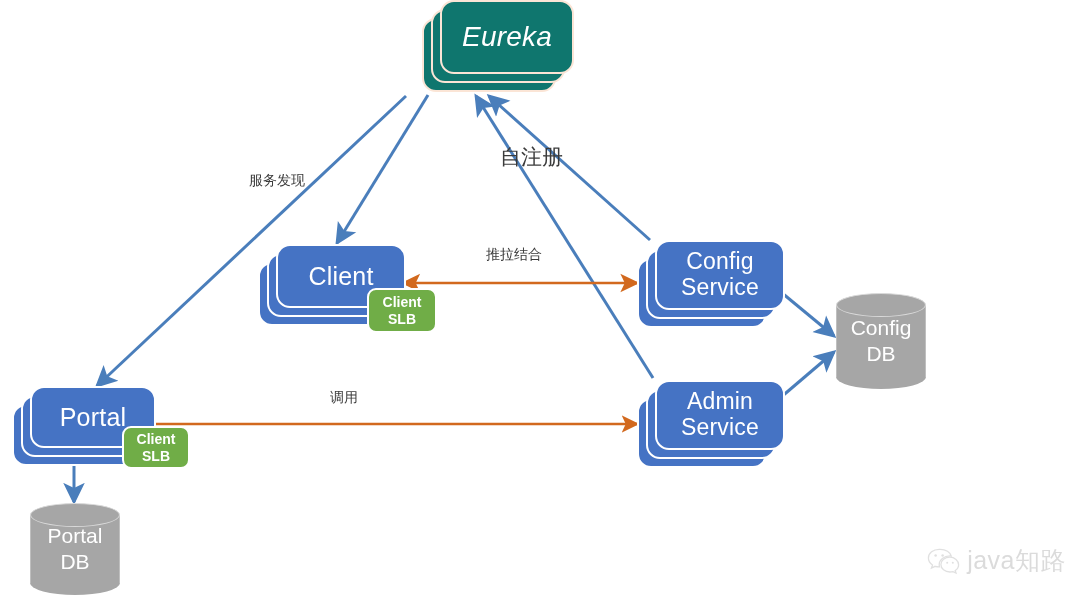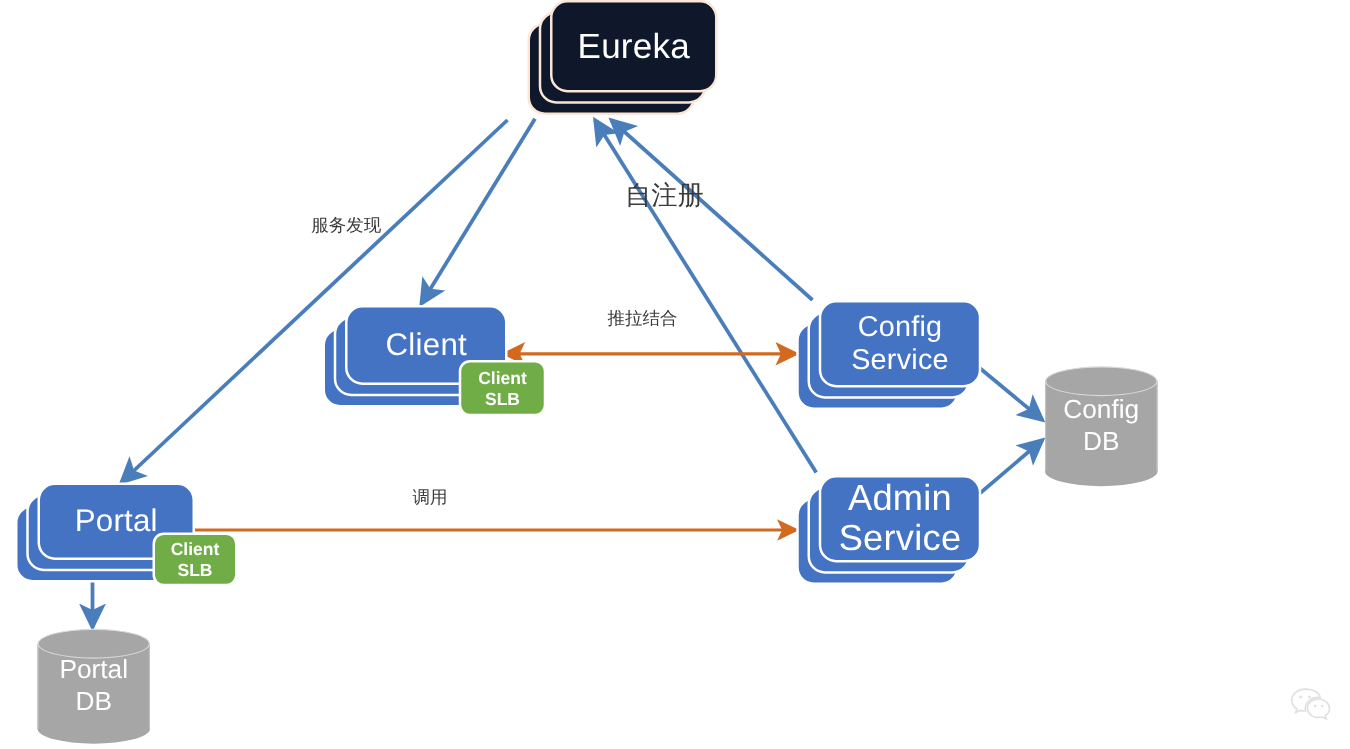--- a/index.html
+++ b/index.html
@@ -41,21 +41,21 @@
   .stack .card.front {
     display: flex;
     align-items: center;
     justify-content: center;
     text-align: center;
     color: #ffffff;
     line-height: 1.12;
     font-weight: 400;
   }
   .stack.blue .card { background: #4573c4; }
-  .stack.orange .card { background: #0f172a; border-color: #fbe5d6; }
+  .stack.orange .card { background: #0f766e; border-color: #fbe5d6; font-style: italic; }
 
   .nodelabel {
     letter-spacing: 0.2px;
   }
 
   
   .slb {
     position: absolute;
     background: #70ad47;
     border: 2px solid #ffffff;
@@ -223,21 +223,21 @@
     <div class="card c2" style="width:130px; height:70px;"></div>
     <div class="card c3 front" style="width:130px; height:70px; font-size:23px; flex-direction:column;">
       <span class="nodelabel">Config</span>
       <span class="nodelabel">Service</span>
     </div>
   </div>
 
   <div class="stack blue" style="left:637px; top:398px; width:130px; height:70px;">
     <div class="card c1" style="width:130px; height:70px;"></div>
     <div class="card c2" style="width:130px; height:70px;"></div>
-    <div class="card c3 front" style="width:130px; height:70px; font-size:29px; flex-direction:column;">
+    <div class="card c3 front" style="width:130px; height:70px; font-size:23px; flex-direction:column;">
       <span class="nodelabel">Admin</span>
       <span class="nodelabel">Service</span>
     </div>
   </div>
 
   <div class="db" style="left:836px; top:293px; width:90px; height:96px;">
     <div class="bottom"></div>
     <div class="body"></div>
     <div class="top"></div>
     <div class="dbtext" style="font-size:21px;">
@@ -276,15 +276,16 @@
     <span style="display:inline-block;width:34px;height:28px;">
       <svg viewBox="0 0 34 28" width="34" height="28" xmlns="http://www.w3.org/2000/svg">
         <path d="M12.2 2.3C6.2 2.3 1.4 6.2 1.4 11.1c0 2.8 1.6 5.3 4.1 6.9l-1 3.1 3.6-1.8c1.2.3 2.5.5 3.8.5h.6c-.2-.7-.3-1.4-.3-2.1 0-4.9 4.8-8.8 10.8-8.8.4 0 .8 0 1.2.1-.9-3.8-5.4-6.7-11-6.7z" fill="none" stroke="#9a9a9a" stroke-width="1.3"></path>
         <circle cx="8.6" cy="8.6" r="1.25" fill="#9a9a9a"></circle>
         <circle cx="15.6" cy="8.6" r="1.25" fill="#9a9a9a"></circle>
         <path d="M22.9 10.2c-5 0-9 3.3-9 7.4 0 4.1 4 7.4 9 7.4 1.1 0 2.1-.2 3.1-.4l3 1.5-.8-2.6c2.1-1.3 3.4-3.4 3.4-5.8 0-4.1-4-7.5-8.7-7.5z" fill="none" stroke="#9a9a9a" stroke-width="1.3"></path>
         <circle cx="20.2" cy="15.8" r="1" fill="#9a9a9a"></circle>
         <circle cx="25.8" cy="15.8" r="1" fill="#9a9a9a"></circle>
       </svg>
     </span>
+    <span class="wmtext">java知路</span>
   </div>
 
 </div>
 
 </body></html>

